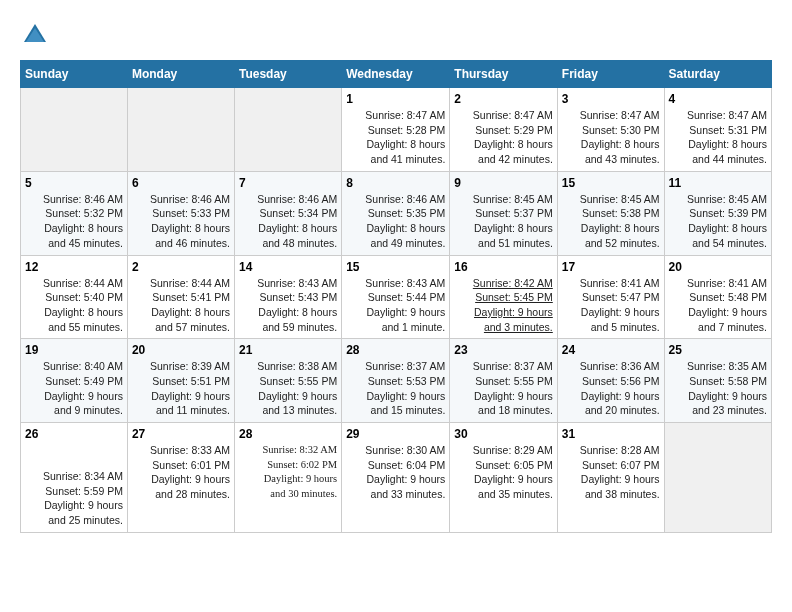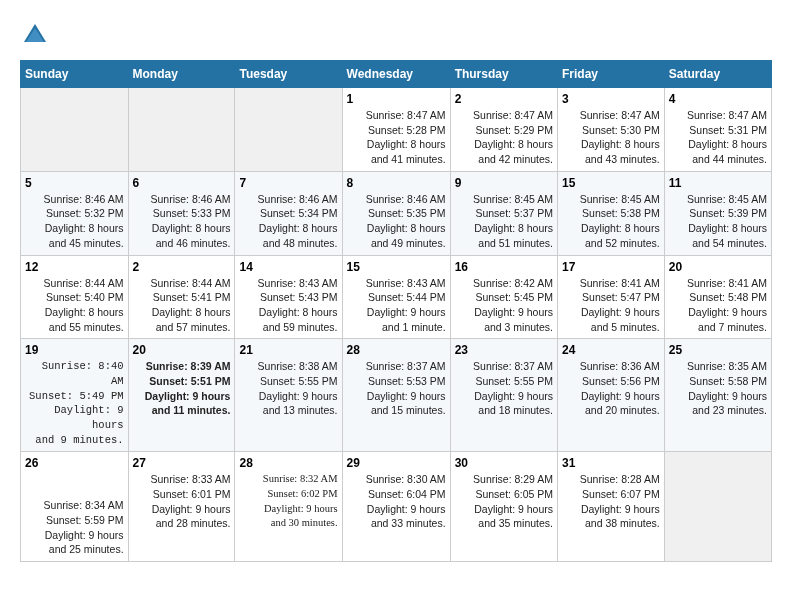--- a/index.html
+++ b/index.html
@@ -237,21 +237,21 @@
         </td>
         <td>
           <span class="day-number">15</span>
           <div class="day-content" style="white-space: pre-line;">Sunrise: 8:43 AM
 Sunset: 5:44 PM
 Daylight: 9 hours
 and 1 minute.</div>
         </td>
         <td>
           <span class="day-number">16</span>
-          <div class="day-content" style="white-space: pre-line;">Sunrise: 8:42 AM
+          <div class="day-content" style="white-space: pre-line; text-decoration: underline;">Sunrise: 8:42 AM
 Sunset: 5:45 PM
 Daylight: 9 hours
 and 3 minutes.</div>
         </td>
         <td>
           <span class="day-number">17</span>
           <div class="day-content" style="white-space: pre-line;">Sunrise: 8:41 AM
 Sunset: 5:47 PM
 Daylight: 9 hours
 and 5 minutes.</div>
@@ -260,28 +260,28 @@
           <span class="day-number">20</span>
           <div class="day-content" style="white-space: pre-line;">Sunrise: 8:41 AM
 Sunset: 5:48 PM
 Daylight: 9 hours
 and 7 minutes.</div>
         </td>
       </tr>
       <tr>
         <td>
           <span class="day-number">19</span>
-          <div class="day-content" style="white-space: pre-line; font-family: Liberation Mono, monospace;">Sunrise: 8:40 AM
+          <div class="day-content" style="white-space: pre-line;">Sunrise: 8:40 AM
 Sunset: 5:49 PM
 Daylight: 9 hours
 and 9 minutes.</div>
         </td>
         <td>
           <span class="day-number">20</span>
-          <div class="day-content" style="white-space: pre-line; font-weight: bold;">Sunrise: 8:39 AM
+          <div class="day-content" style="white-space: pre-line;">Sunrise: 8:39 AM
 Sunset: 5:51 PM
 Daylight: 9 hours
 and 11 minutes.</div>
         </td>
         <td>
           <span class="day-number">21</span>
           <div class="day-content" style="white-space: pre-line;">Sunrise: 8:38 AM
 Sunset: 5:55 PM
 Daylight: 9 hours
 and 13 minutes.</div>

